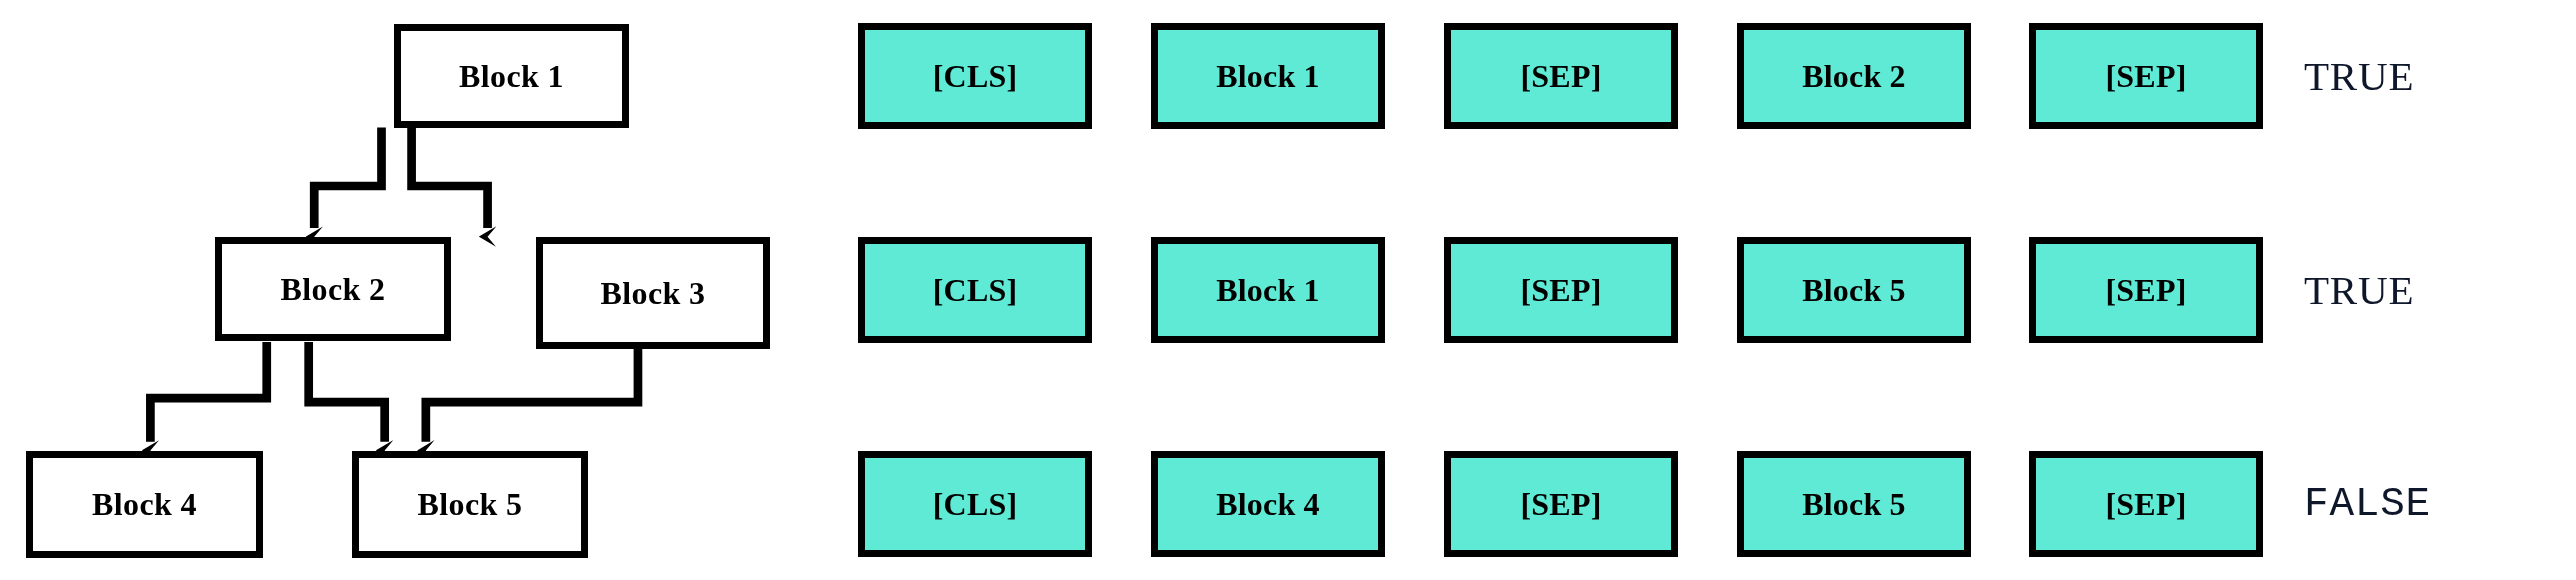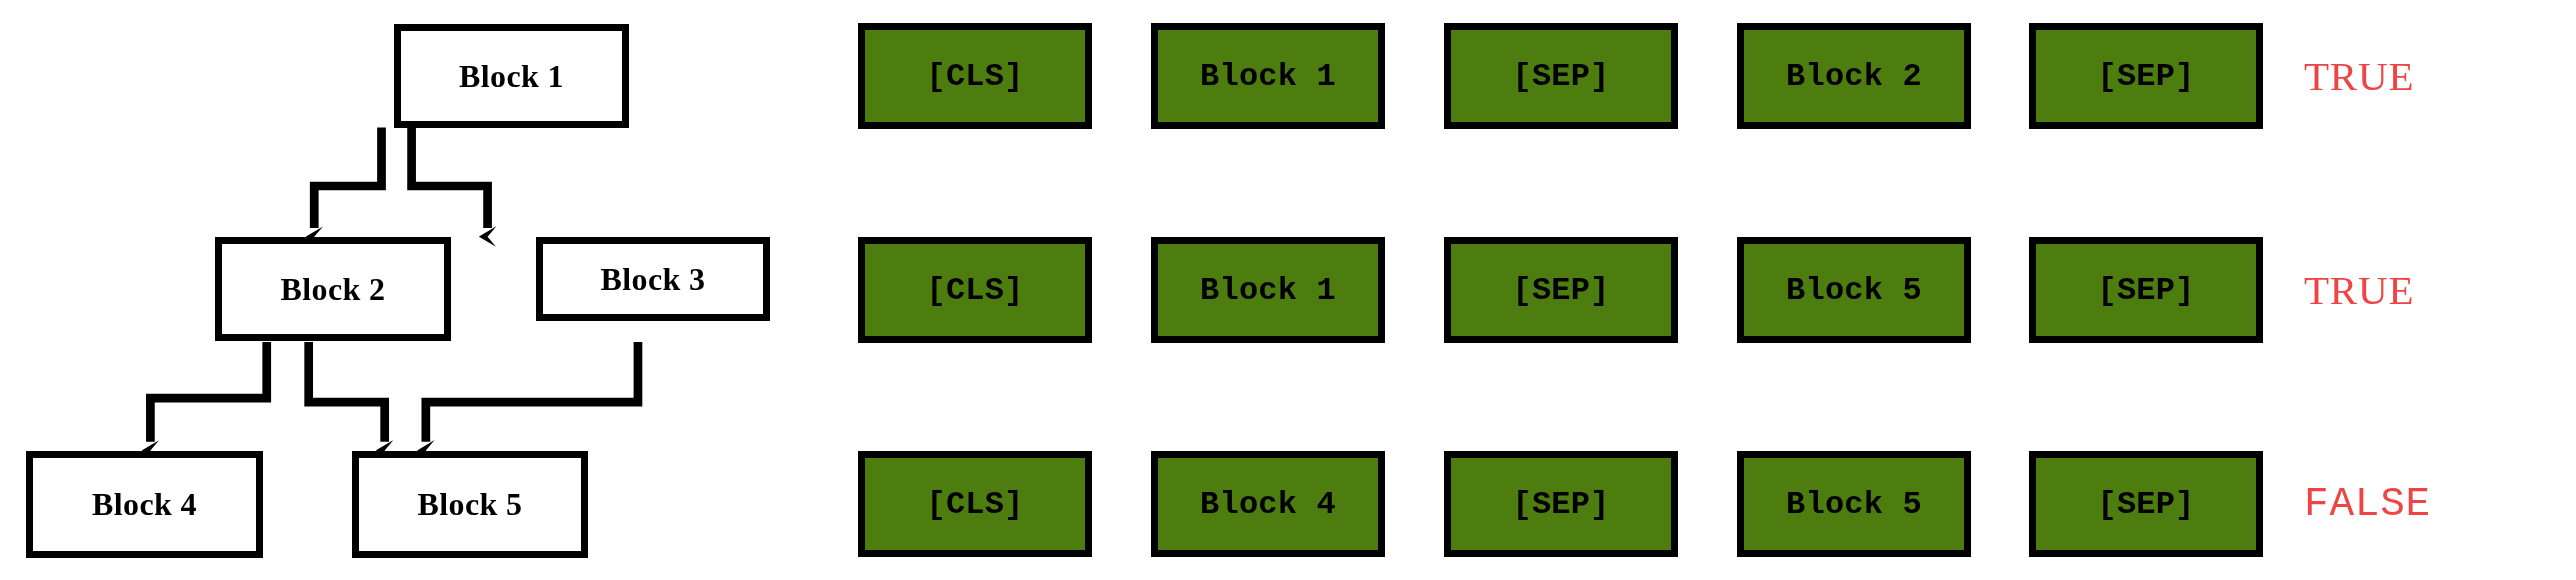--- a/index.html
+++ b/index.html
@@ -44,37 +44,37 @@
     height: 581px;
     z-index: 1;
     overflow: visible;
   }
 
   
   .token-box {
     position: absolute;
     box-sizing: border-box;
     border: 7.1px solid #000000;
-    background: #4d7c0f;
+    background: #5eead4;
     display: flex;
     align-items: center;
     justify-content: center;
-    font-family: Liberation Mono, monospace;
+    font-family: Liberation Serif, serif;
     font-weight: bold;
     font-size: 32px;
     color: #000000;
     letter-spacing: 0.2px;
   }
 
   .verdict {
     position: absolute;
     font-family: "Liberation Serif", "DejaVu Serif", serif;
     font-weight: normal;
     font-size: 41px;
-    color: #ef4444;
+    color: #0f172a;
     letter-spacing: 0.8px;
     white-space: nowrap;
     display: flex;
     align-items: center;
     justify-content: flex-start;
     height: 106px;
   }
 </style>
 </head>
 <body>
@@ -103,21 +103,21 @@
   </svg>
 
   <div class="flow-box" style="left:394px; top:24px; width:235px; height:104px;">
     <span>Block 1</span>
   </div>
 
   <div class="flow-box" style="left:215px; top:237px; width:236px; height:104px;">
     <span>Block 2</span>
   </div>
 
-  <div class="flow-box" style="left:536px; top:237px; width:234px; height:84px;">
+  <div class="flow-box" style="left:536px; top:237px; width:234px; height:112px;">
     <span>Block 3</span>
   </div>
 
   <div class="flow-box" style="left:26px; top:451px; width:237px; height:107px;">
     <span>Block 4</span>
   </div>
 
   <div class="flow-box" style="left:352px; top:451px; width:236px; height:107px;">
     <span>Block 5</span>
   </div>

